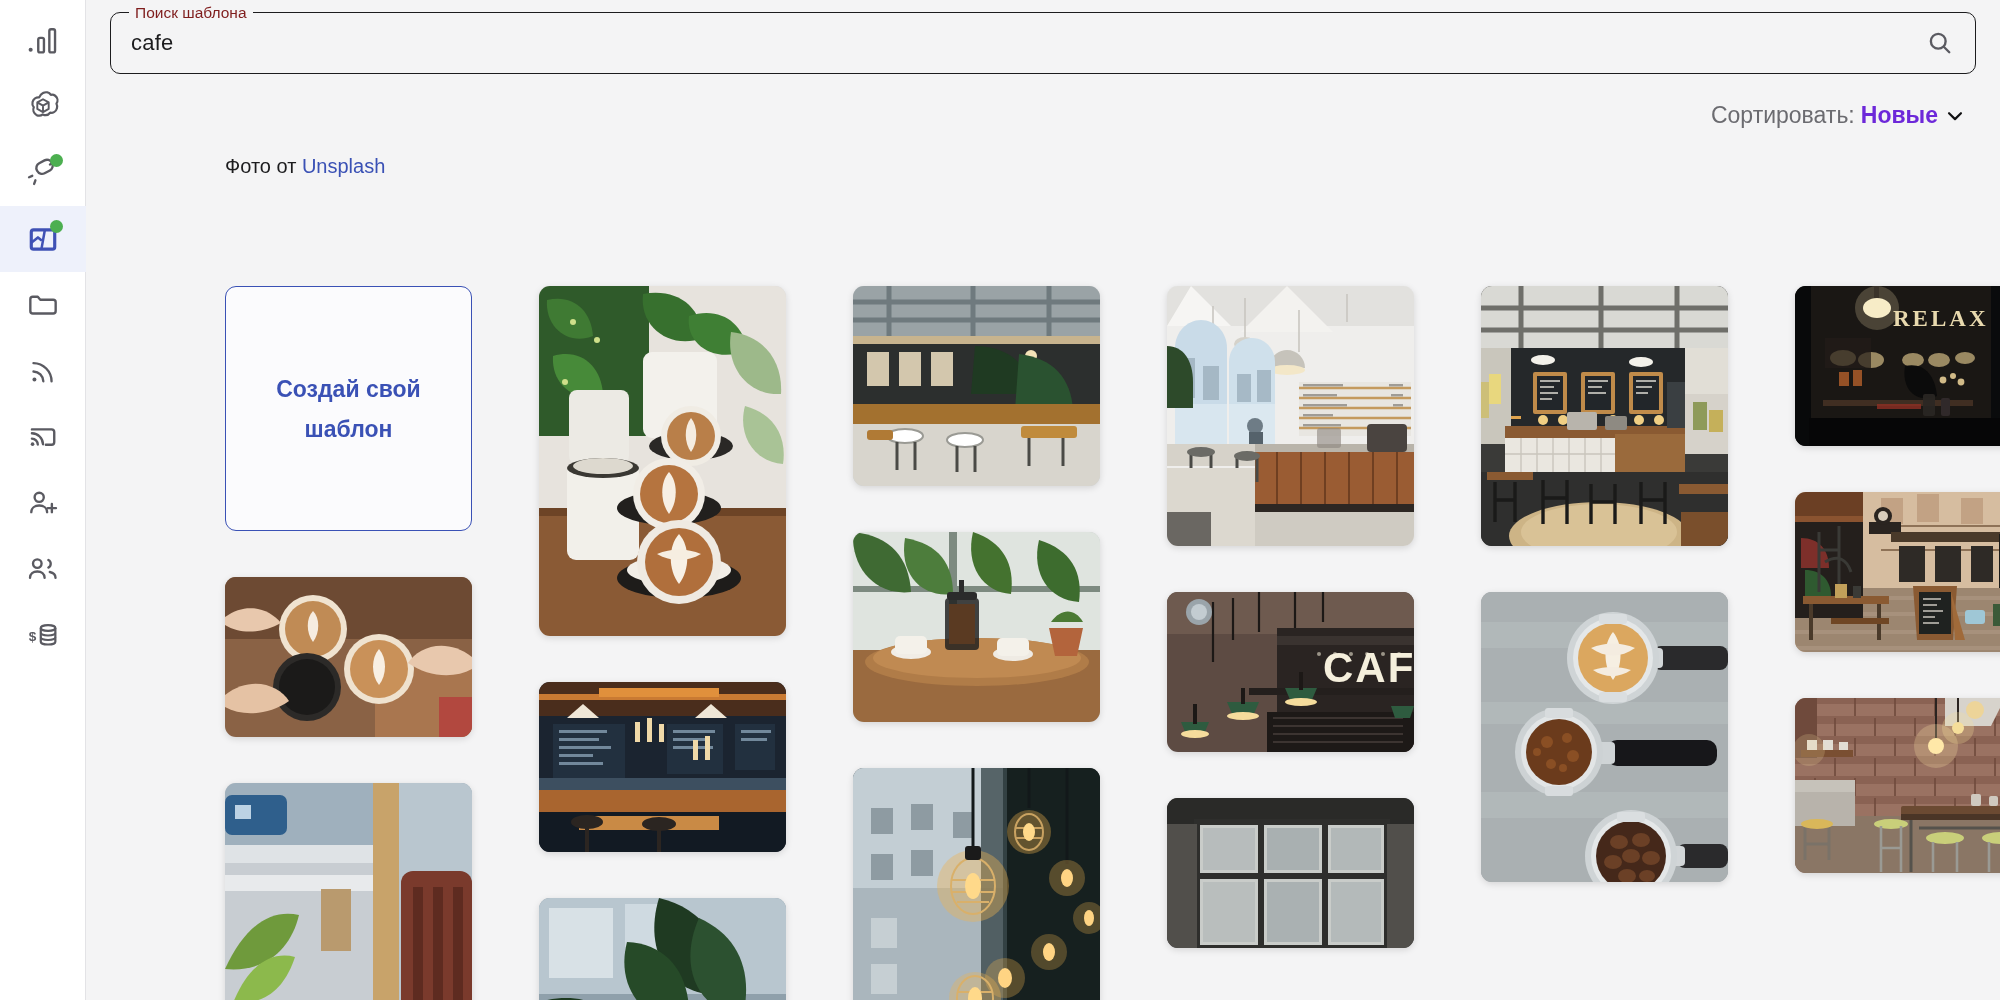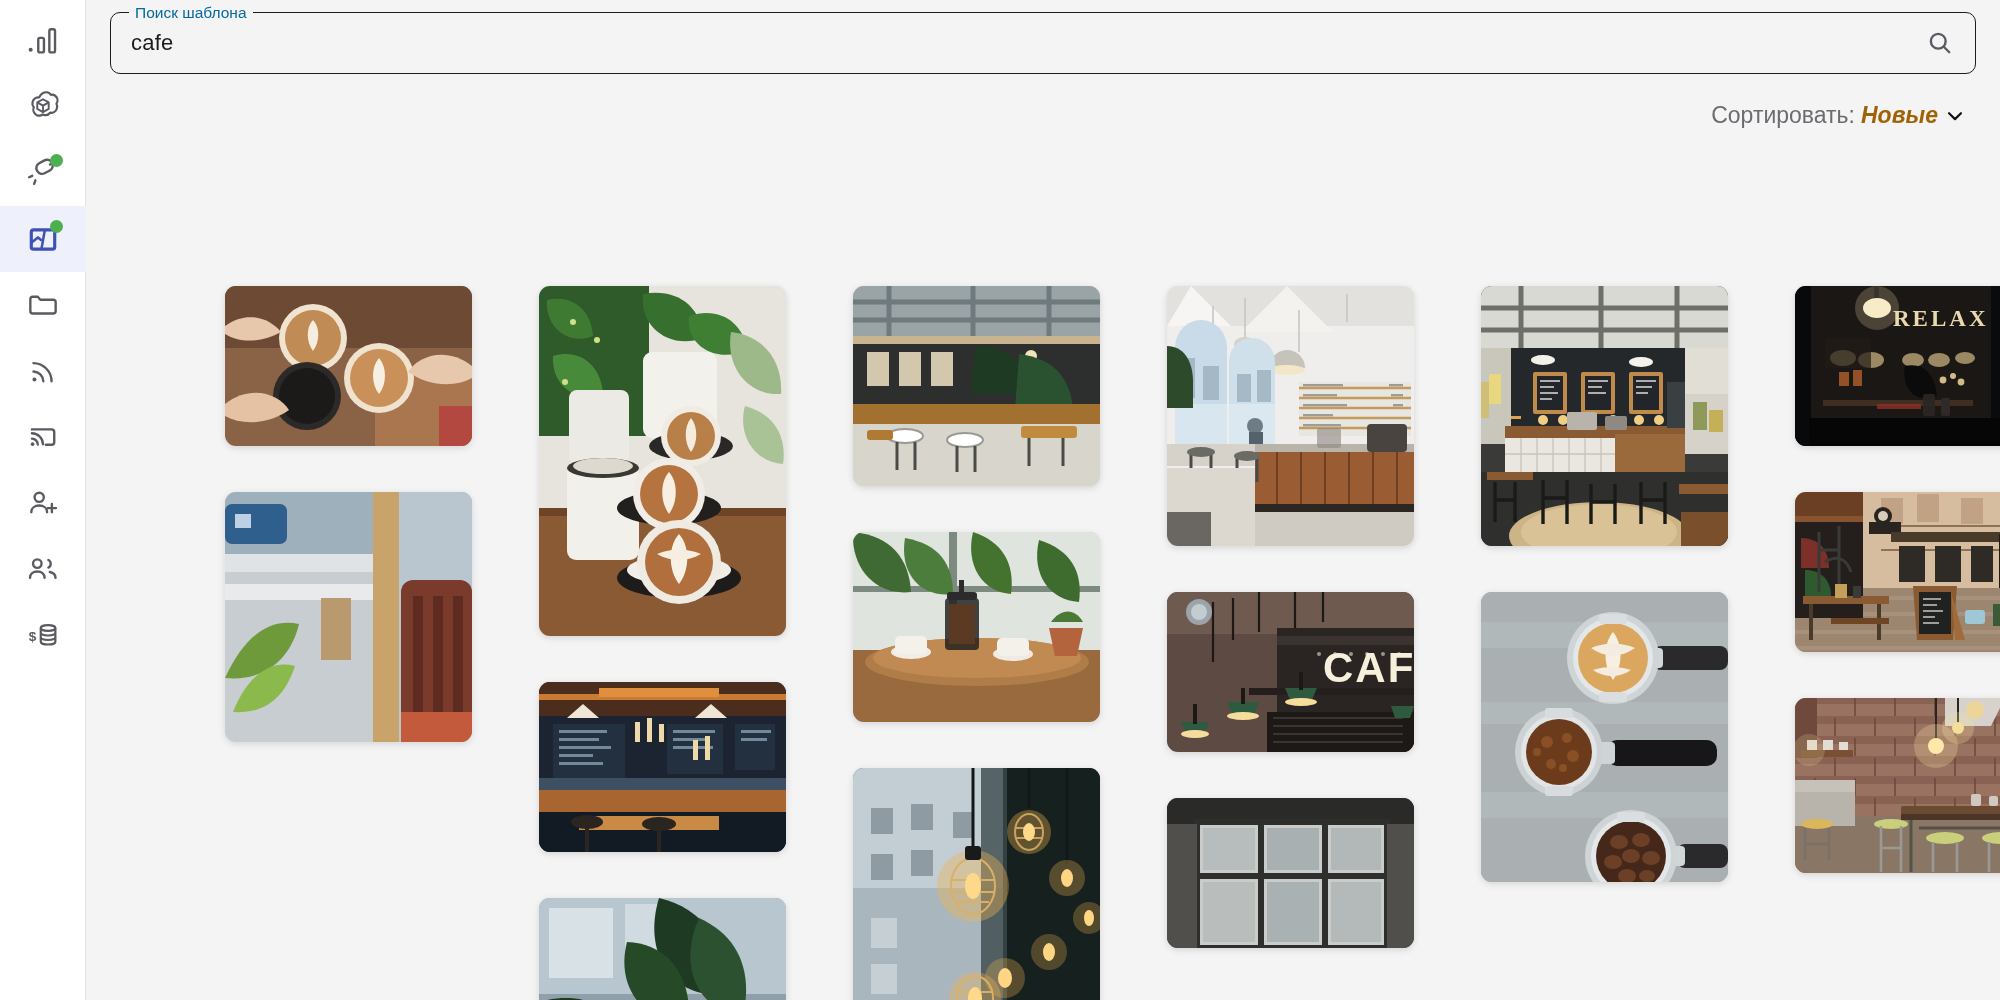--- a/index.html
+++ b/index.html
@@ -63,21 +63,21 @@
     background: transparent;
     display: flex; align-items: center;
     padding: 0 20px;
   }
   .field-label {
     position: absolute;
     top: -10px; left: 18px;
     background: #f4f4f5;
     padding: 0 6px;
     font-size: 15.5px;
-    color: #0369a1;
+    color: #7f1d1d;
     line-height: 20px;
     white-space: nowrap;
   }
   .field-value {
     font-size: 22px;
     color: #1c1c1e;
     letter-spacing: .2px;
   }
   .field .search-ic {
     position: absolute; right: 20px; top: 50%;
@@ -90,21 +90,21 @@
   .sort-row {
     display: flex; justify-content: flex-end;
     padding: 28px 34px 0 0;
   }
   .sort-ctl {
     display: flex; align-items: center; gap: 6px;
     cursor: pointer;
     font-size: 23px;
   }
   .sort-label { color: #6b6b70; }
-  .sort-value { color: #a16207; font-weight: 700; font-style: italic; }
+  .sort-value { color: #6d28d9; font-weight: 700; }
   .chev { width: 22px; height: 22px; display:block; }
 
   
   .attrib {
     padding: 26px 0 0 139px;
     font-size: 20px;
     color: #1c1c1e;
   }
   .attrib a { color: #3a51b5; text-decoration: none; cursor: pointer; }
 
@@ -249,24 +249,30 @@
     <div class="sort-row">
       <div class="sort-ctl">
         <span class="sort-label">Сортировать:</span>
         <span class="sort-value">Новые</span>
         <svg class="chev" viewBox="0 0 24 24" fill="none">
           <path d="M5.5 9 12 15.4 18.5 9" stroke="#111113" stroke-width="2.4" stroke-linecap="round" stroke-linejoin="round"></path>
         </svg>
       </div>
     </div>
 
+    <div class="attrib">
+      <span>Фото от </span><a href="#">Unsplash</a>
+    </div>
 
     <div class="grid">
 
       <div class="col">
+        <div class="create-card">
+          <span>Создай свой шаблон</span>
+        </div>
 
         <div class="photo" style="height:160px">
           <svg viewBox="0 0 247 160" preserveAspectRatio="none">
             <rect width="247" height="160" fill="#8a6245"></rect>
             <rect x="0" y="0" width="247" height="62" fill="#6d4a33"></rect>
             <rect x="150" y="90" width="97" height="70" fill="#a9764f"></rect>
             <circle cx="88" cy="52" r="34" fill="#f0e3d0"></circle>
               <circle cx="88" cy="52" r="28" fill="#c08b55"></circle>
             <path d="M88 34c7 7 7 22 0 31-7-9-7-24 0-31Z" fill="#f6ece0"></path>
             <circle cx="154" cy="92" r="35" fill="#efe2cf"></circle>

